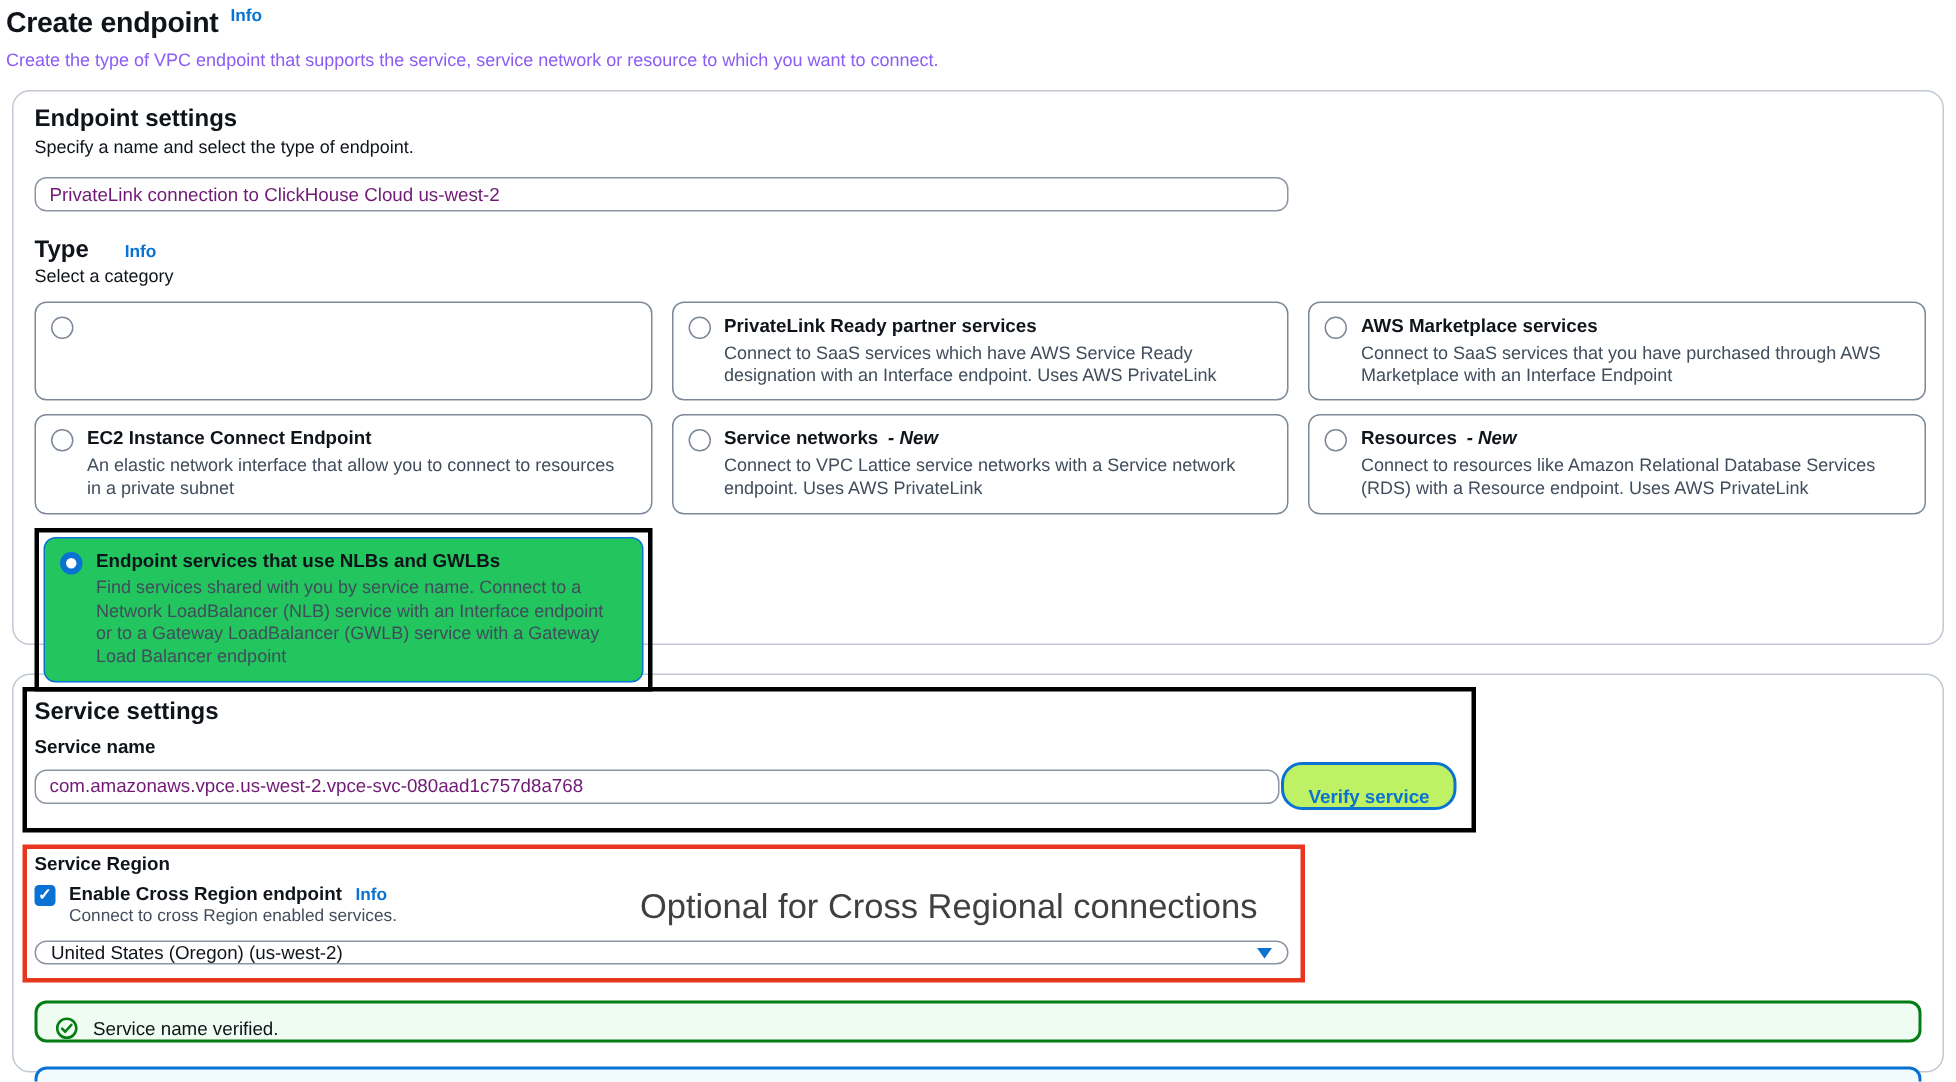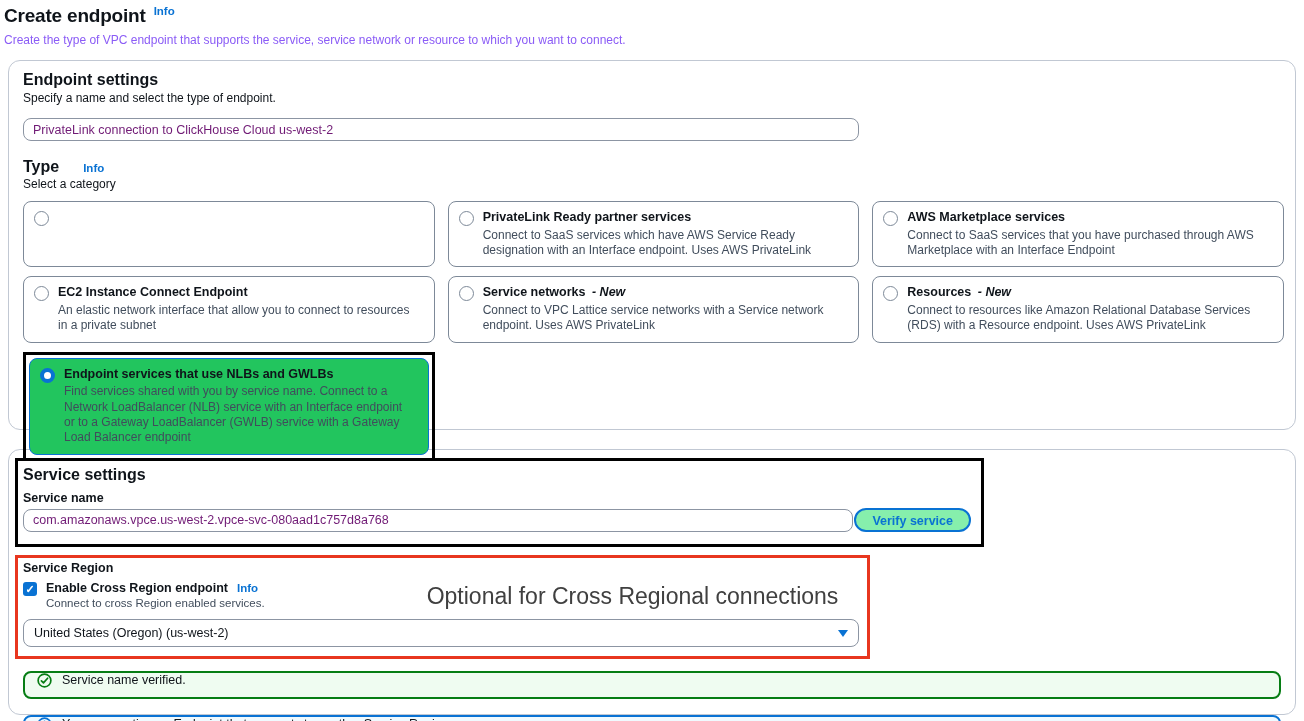--- a/index.html
+++ b/index.html
@@ -63,21 +63,21 @@
     grid-column: 1; border: 3px solid #000; padding: 3px; align-self: start;
   }
 
   
   .annotation-black-box {
     margin-left: -8px; margin-top: -2px; width: 969px;
     border: 3px solid #000; padding: 5px 10px 12px 5px;
   }
   .service-name-row { display: flex; align-items: center; gap: 1px; margin-top: 3px; }
   .btn-secondary {
-    height: 24px; padding: 4px 16px; background: #86efac;
+    height: 24px; padding: 14px 16px; background: #bef264;
     border: 2px solid #0972d3; border-radius: 14px;
     color: #0972d3; font-size: 12.5px; font-weight: 700;
     font-family: "Liberation Sans", sans-serif; cursor: pointer; white-space: nowrap;
   }
 
   .annotation-red-box {
     margin-left: -8px; margin-top: 8px; width: 855px;
     border: 3px solid #e8361f; padding: 3px 0 9px 5px;
   }
   .checkbox-row { display: flex; margin-top: 6px; }
@@ -88,33 +88,33 @@
     font-size: 11px; line-height: 14px; text-align: center; font-weight: 700;
   }
   .checkbox-label-row { display: flex; align-items: baseline; gap: 9px; }
   .checkbox-label { font-size: 12.5px; font-weight: 700; }
   .checkbox-desc { font-size: 11.5px; color: #414d5c; margin-top: 2px; }
   .red-annotation-text {
     flex: 1; font-size: 23px; color: #404040; text-align: center;
     margin-top: 2px; white-space: nowrap;
   }
   .select-control {
-    width: 836px; height: 28px; margin-top: 9px;
+    width: 836px; height: 16px; margin-top: 9px;
     border: 1px solid #8c95a3; border-radius: 8px; background: #fff;
     display: flex; align-items: center; justify-content: space-between;
     padding: 0 10px; font-size: 12.5px; cursor: pointer;
   }
   .select-caret {
     width: 0; height: 0; border-left: 5px solid transparent;
     border-right: 5px solid transparent; border-top: 7px solid #0972d3;
   }
 
   
   .banner {
-    display: flex; align-items: flex-start; gap: 10px;
+    display: flex; align-items: flex-end; gap: 10px;
     height: 28px; border-radius: 8px; padding: 0 12px; font-size: 12.5px;
   }
   .banner-success { margin-top: 12px; background: #effcf1; border: 2px solid #067d14; }
   .banner-info    { margin-top: 16px; background: #f0faff; border: 2px solid #0972d3; }
   .banner svg { flex: 0 0 auto; display: block; }
 </style>
 </head>
 <body>
 
 <div class="page-header">

